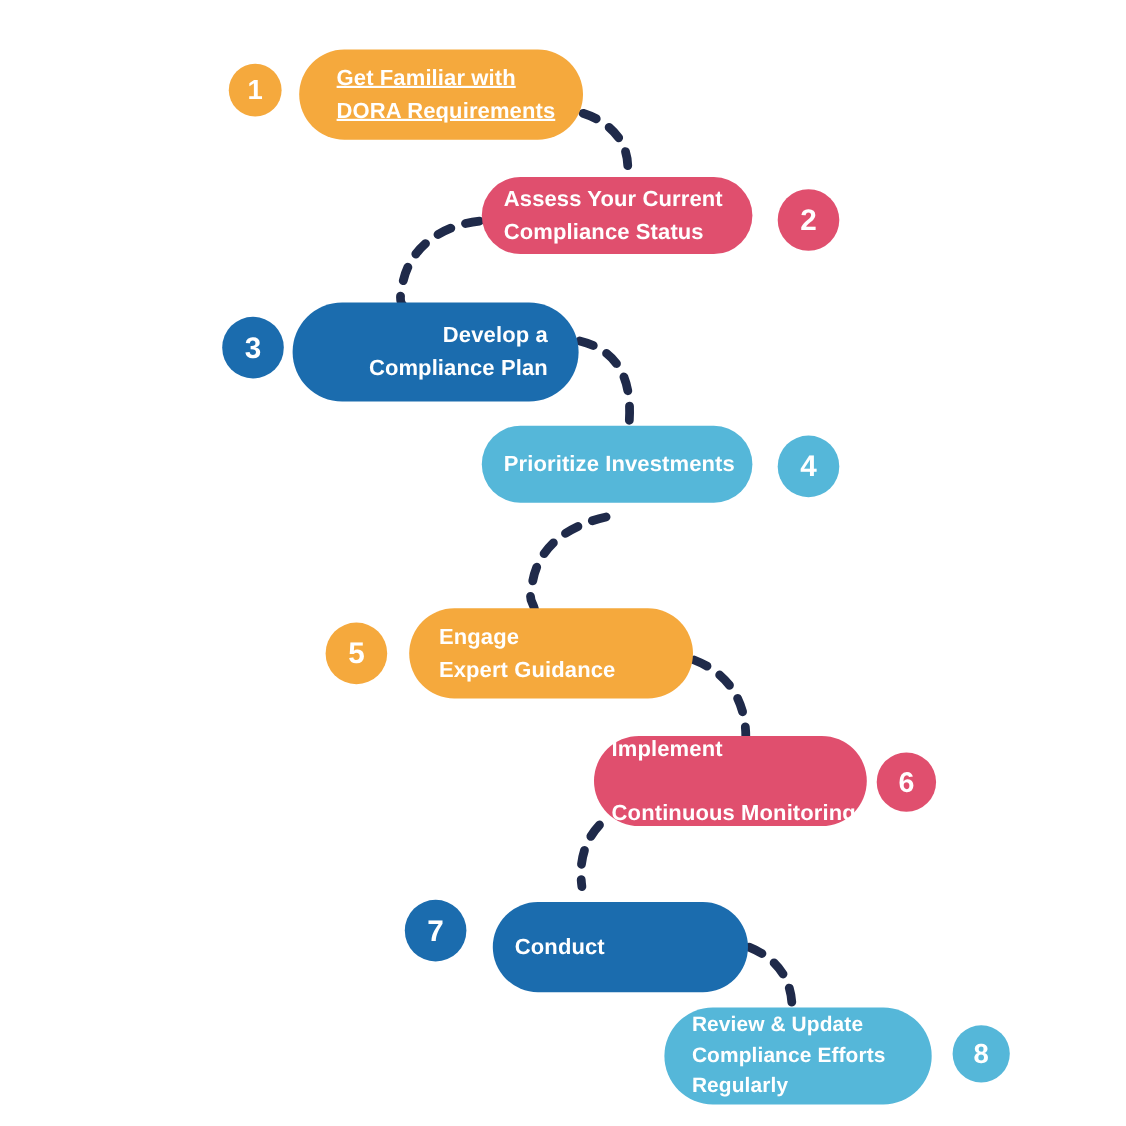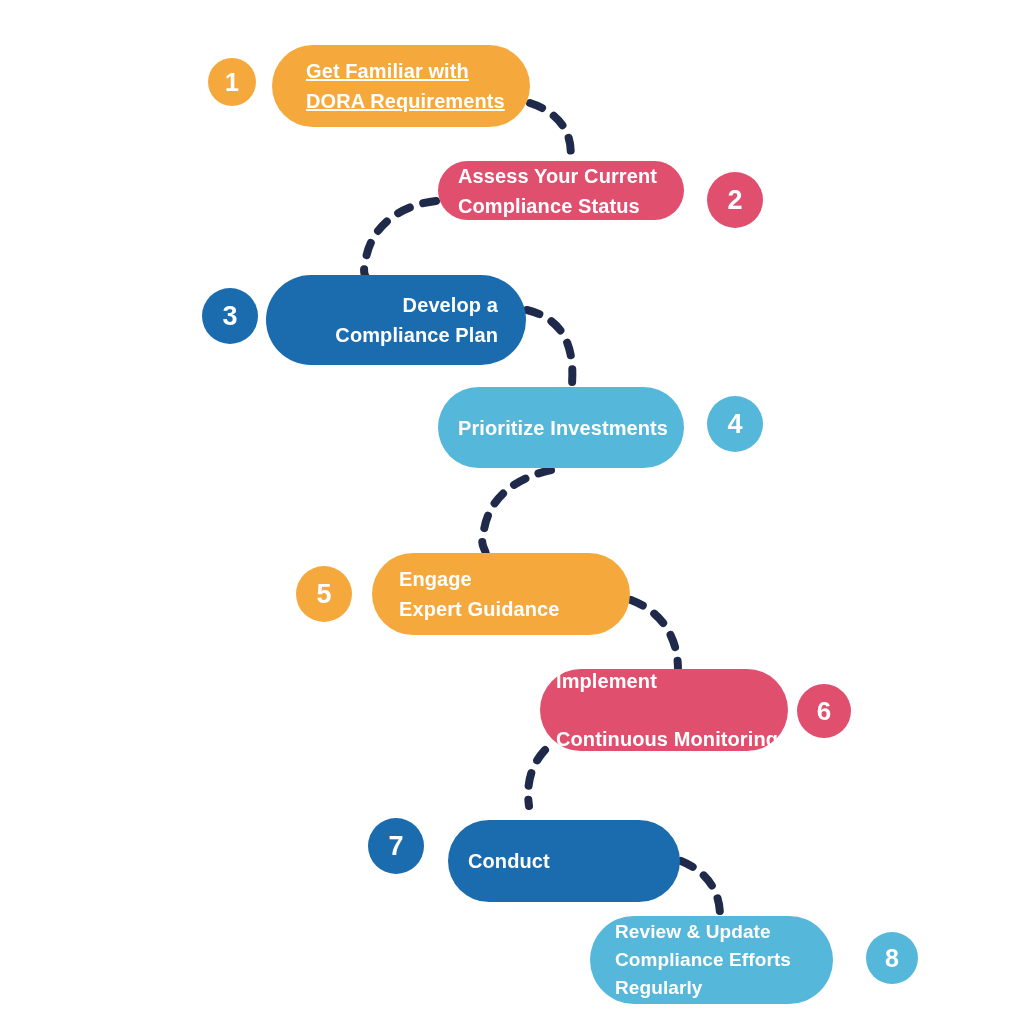--- a/index.html
+++ b/index.html
@@ -52,45 +52,45 @@
     color: #ffffff;
     font-weight: bold;
     line-height: 1;
   }
 
   
   .s1-badge { left: 208px; top: 58px;  width: 48px; height: 48px; font-size: 25px; }
   .s1-pill  { left: 272px; top: 45px;  width: 258px; height: 82px; padding: 0 34px; font-size: 20px; line-height: 30px; text-decoration: underline; }
 
   
-  .s2-pill  { left: 438px; top: 161px; width: 246px; height: 59px; padding: 0 20px; font-size: 20px; line-height: 30px; }
+  .s2-pill  { left: 438px; top: 161px; width: 246px; height: 70px; padding: 0 20px; font-size: 20px; line-height: 30px; }
   .s2-badge { left: 707px; top: 172px; width: 56px; height: 56px; font-size: 27px; }
 
   
   .s3-badge { left: 202px; top: 288px; width: 56px; height: 56px; font-size: 27px; }
   .s3-pill  { left: 266px; top: 275px; width: 260px; height: 90px; padding: 12px 28px; font-size: 20px; line-height: 30px; align-items: flex-end; }
 
   
-  .s4-pill  { left: 438px; top: 387px; width: 246px; height: 81px; padding: 0 20px; font-size: 20px; line-height: 30px; }
+  .s4-pill  { left: 438px; top: 387px; width: 246px; height: 70px; padding: 0 20px; font-size: 20px; line-height: 30px; }
   .s4-badge { left: 707px; top: 396px; width: 56px; height: 56px; font-size: 27px; }
 
   
   .s5-badge { left: 296px; top: 566px; width: 56px; height: 56px; font-size: 27px; }
   .s5-pill  { left: 372px; top: 553px; width: 258px; height: 82px; padding: 0 27px; font-size: 20px; line-height: 30px; }
 
   
   .s6-pill  { left: 540px; top: 669px; width: 248px; height: 82px; padding: 0 16px; font-size: 20px; line-height: 30px; gap: 28px; }
   .s6-badge { left: 797px; top: 684px; width: 54px; height: 54px; font-size: 26px; }
 
   
   .s7-badge { left: 368px; top: 818px; width: 56px; height: 56px; font-size: 27px; }
   .s7-pill  { left: 448px; top: 805px; width: 232px; height: 82px; padding: 0 20px; font-size: 20px; line-height: 30px; }
 
   
-  .s8-pill  { left: 590px; top: 916px; width: 243px; height: 88px; padding: 0 25px; font-size: 19px; line-height: 28px; }
+  .s8-pill  { left: 604px; top: 916px; width: 243px; height: 88px; padding: 0 25px; font-size: 19px; line-height: 28px; }
   .s8-badge { left: 866px; top: 932px; width: 52px; height: 52px; font-size: 25px; }
 </style>
 </head>
 <body>
 
 <div id="canvas">
 
   <svg id="connectors" viewBox="0 0 1024 1024" xmlns="http://www.w3.org/2000/svg">
     <g fill="none" stroke="#1F2A4A" stroke-width="8" stroke-linecap="round" stroke-dasharray="13 14">
       <path d="M 530 103 C 561 113 574 136 570 160"></path>

